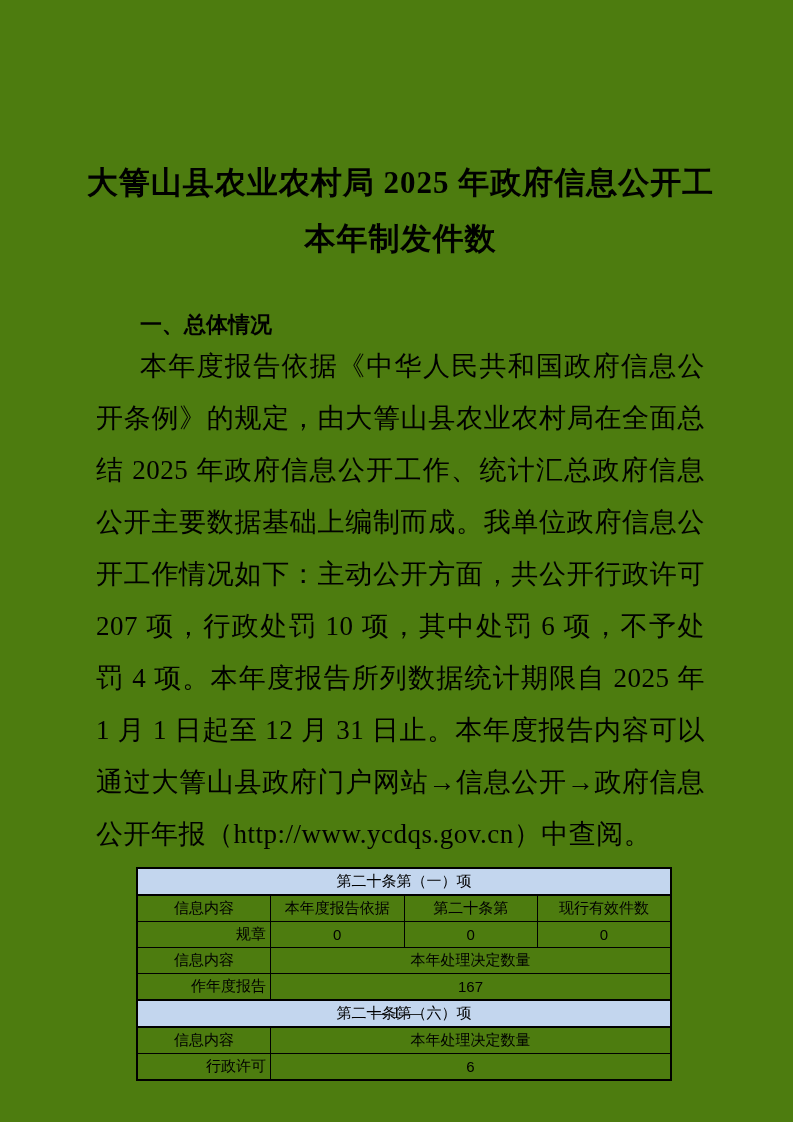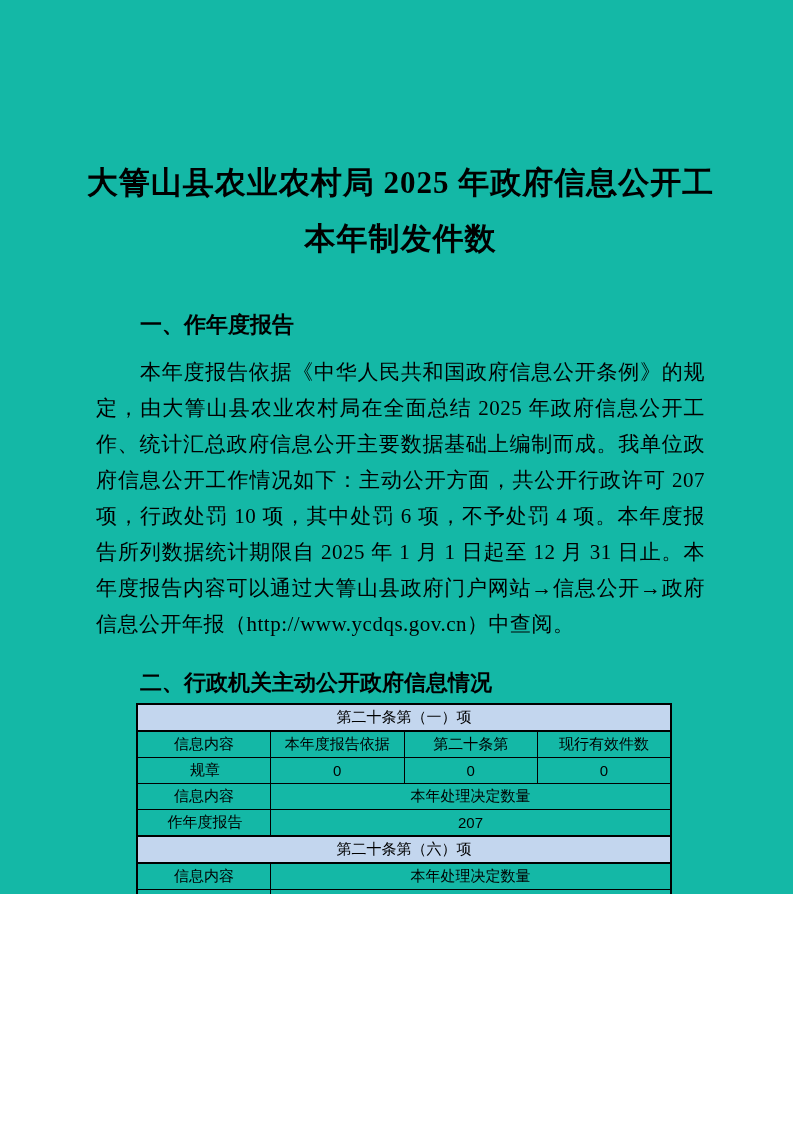--- a/index.html
+++ b/index.html
@@ -1,20 +1,20 @@
 <!DOCTYPE html>
 <html><head>
 <meta charset="utf-8">
 <style>
   html, body { margin: 0; padding: 0; background: #ffffff; }
   .page {
     position: relative;
     width: 793px;
-    height: 894px;
-    background: #14b8a6;
+    height: 1122px;
+    background: #4d7c0f;
     box-sizing: border-box;
     padding: 155px 88px 16px 96px;
     font-family: "Liberation Serif", serif;
     color: #000000;
     overflow: hidden;
   }
   .doc-title {
     text-align: center;
     font-size: 31px;
     font-weight: 700;
@@ -26,23 +26,23 @@
   .heading {
     font-family: "Liberation Sans", sans-serif;
     font-weight: 700;
     font-size: 22px;
     line-height: 26px;
     text-indent: 44px;
   }
   .h1 { margin-top: 45px; }
   .h2 { margin-top: 28px; }
   .body-para {
-    margin-top: 16px;
-    font-size: 21px;
-    line-height: 36px;
+    margin-top: 2px;
+    font-size: 27px;
+    line-height: 52px;
     text-align: justify;
     text-indent: 44px;
     letter-spacing: 0.5px;
   }
   .report-table {
     margin: 7px 0 0 40px;
     width: 536px;
     border-collapse: collapse;
     table-layout: fixed;
     border: 2.5px solid #000;
@@ -56,21 +56,21 @@
     vertical-align: middle;
     overflow: hidden;
     white-space: nowrap;
   }
   .report-table td.banner {
     border-top-width: 2px;
     border-bottom-width: 2px;
     margin-left: 40px;
   }
   .report-table td.label {
-    text-align: center;
+    text-align: right;
     padding-left: 6px;
   }
   .report-table td.num {
     font-family: "Liberation Sans", sans-serif;
     font-size: 15px;
   }
   .page-number {
     position: absolute;
     left: 0;
     right: 0;
@@ -83,25 +83,24 @@
 </head>
 <body>
 
 <div class="page">
 
   <div class="doc-title">
     <div>大箐山县农业农村局 2025 年政府信息公开工</div>
     <div>本年制发件数</div>
   </div>
 
-  <div class="heading h1">一、作年度报告</div>
+  <div class="heading h1">一、总体情况</div>
 
   <div class="body-para">本年度报告依据《中华人民共和国政府信息公开条例》的规定，由大箐山县农业农村局在全面总结 2025 年政府信息公开工作、统计汇总政府信息公开主要数据基础上编制而成。我单位政府信息公开工作情况如下：主动公开方面，共公开行政许可 207 项，行政处罚 10 项，其中处罚 6 项，不予处罚 4 项。本年度报告所列数据统计期限自 2025 年 1 月 1 日起至 12 月 31 日止。本年度报告内容可以通过大箐山县政府门户网站→信息公开→政府信息公开年报（http://www.ycdqs.gov.cn）中查阅。</div>
 
-  <div class="heading h2">二、行政机关主动公开政府信息情况</div>
 
   <table class="report-table">
     <colgroup>
       <col style="width:25%">
         <col style="width:25%">
         <col style="width:25%">
         <col style="width:25%">
     </colgroup>
     <tbody>
 
@@ -120,21 +119,21 @@
         <td class="num">0</td>
         <td class="num">0</td>
       </tr>
 
       <tr>
         <td>信息内容</td>
         <td colspan="3">本年处理决定数量</td>
       </tr>
       <tr>
         <td class="label">作年度报告</td>
-        <td class="num" colspan="3">207</td>
+        <td class="num" colspan="3">167</td>
       </tr>
 
       <tr>
         <td class="banner" colspan="4" style="background:#C3D6EE">第二十条第（六）项</td>
       </tr>
       <tr>
         <td>信息内容</td>
         <td colspan="3">本年处理决定数量</td>
       </tr>
       <tr>

